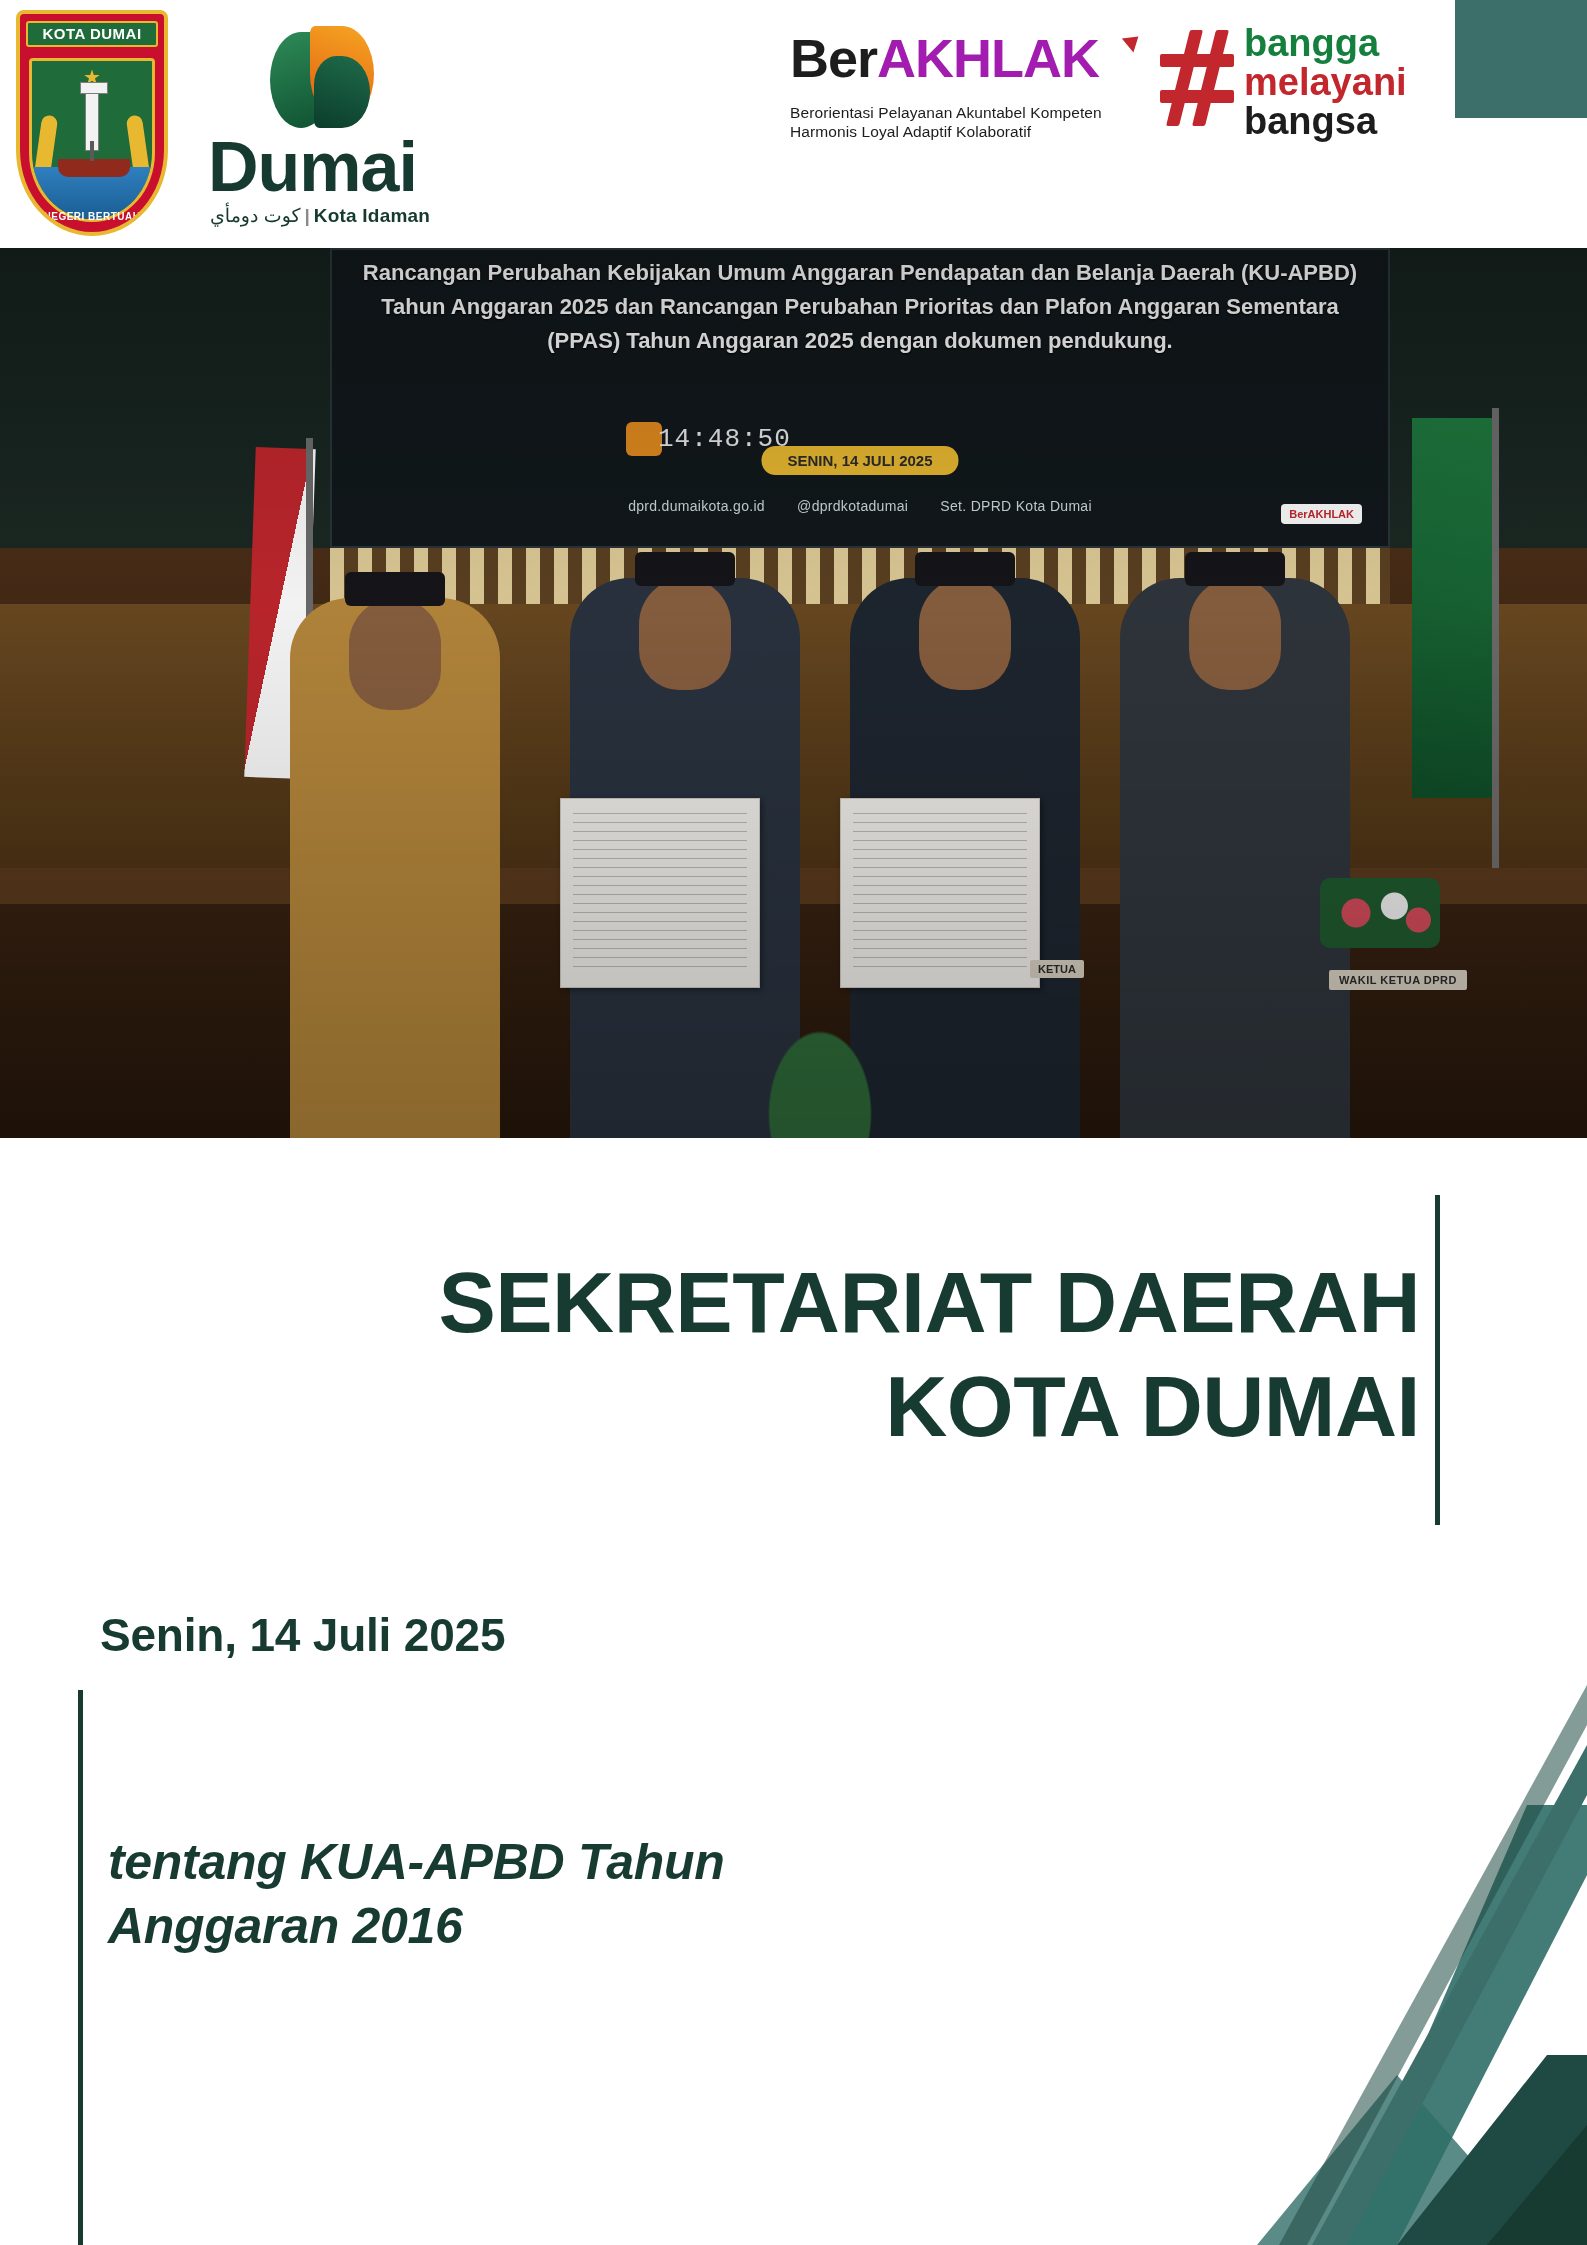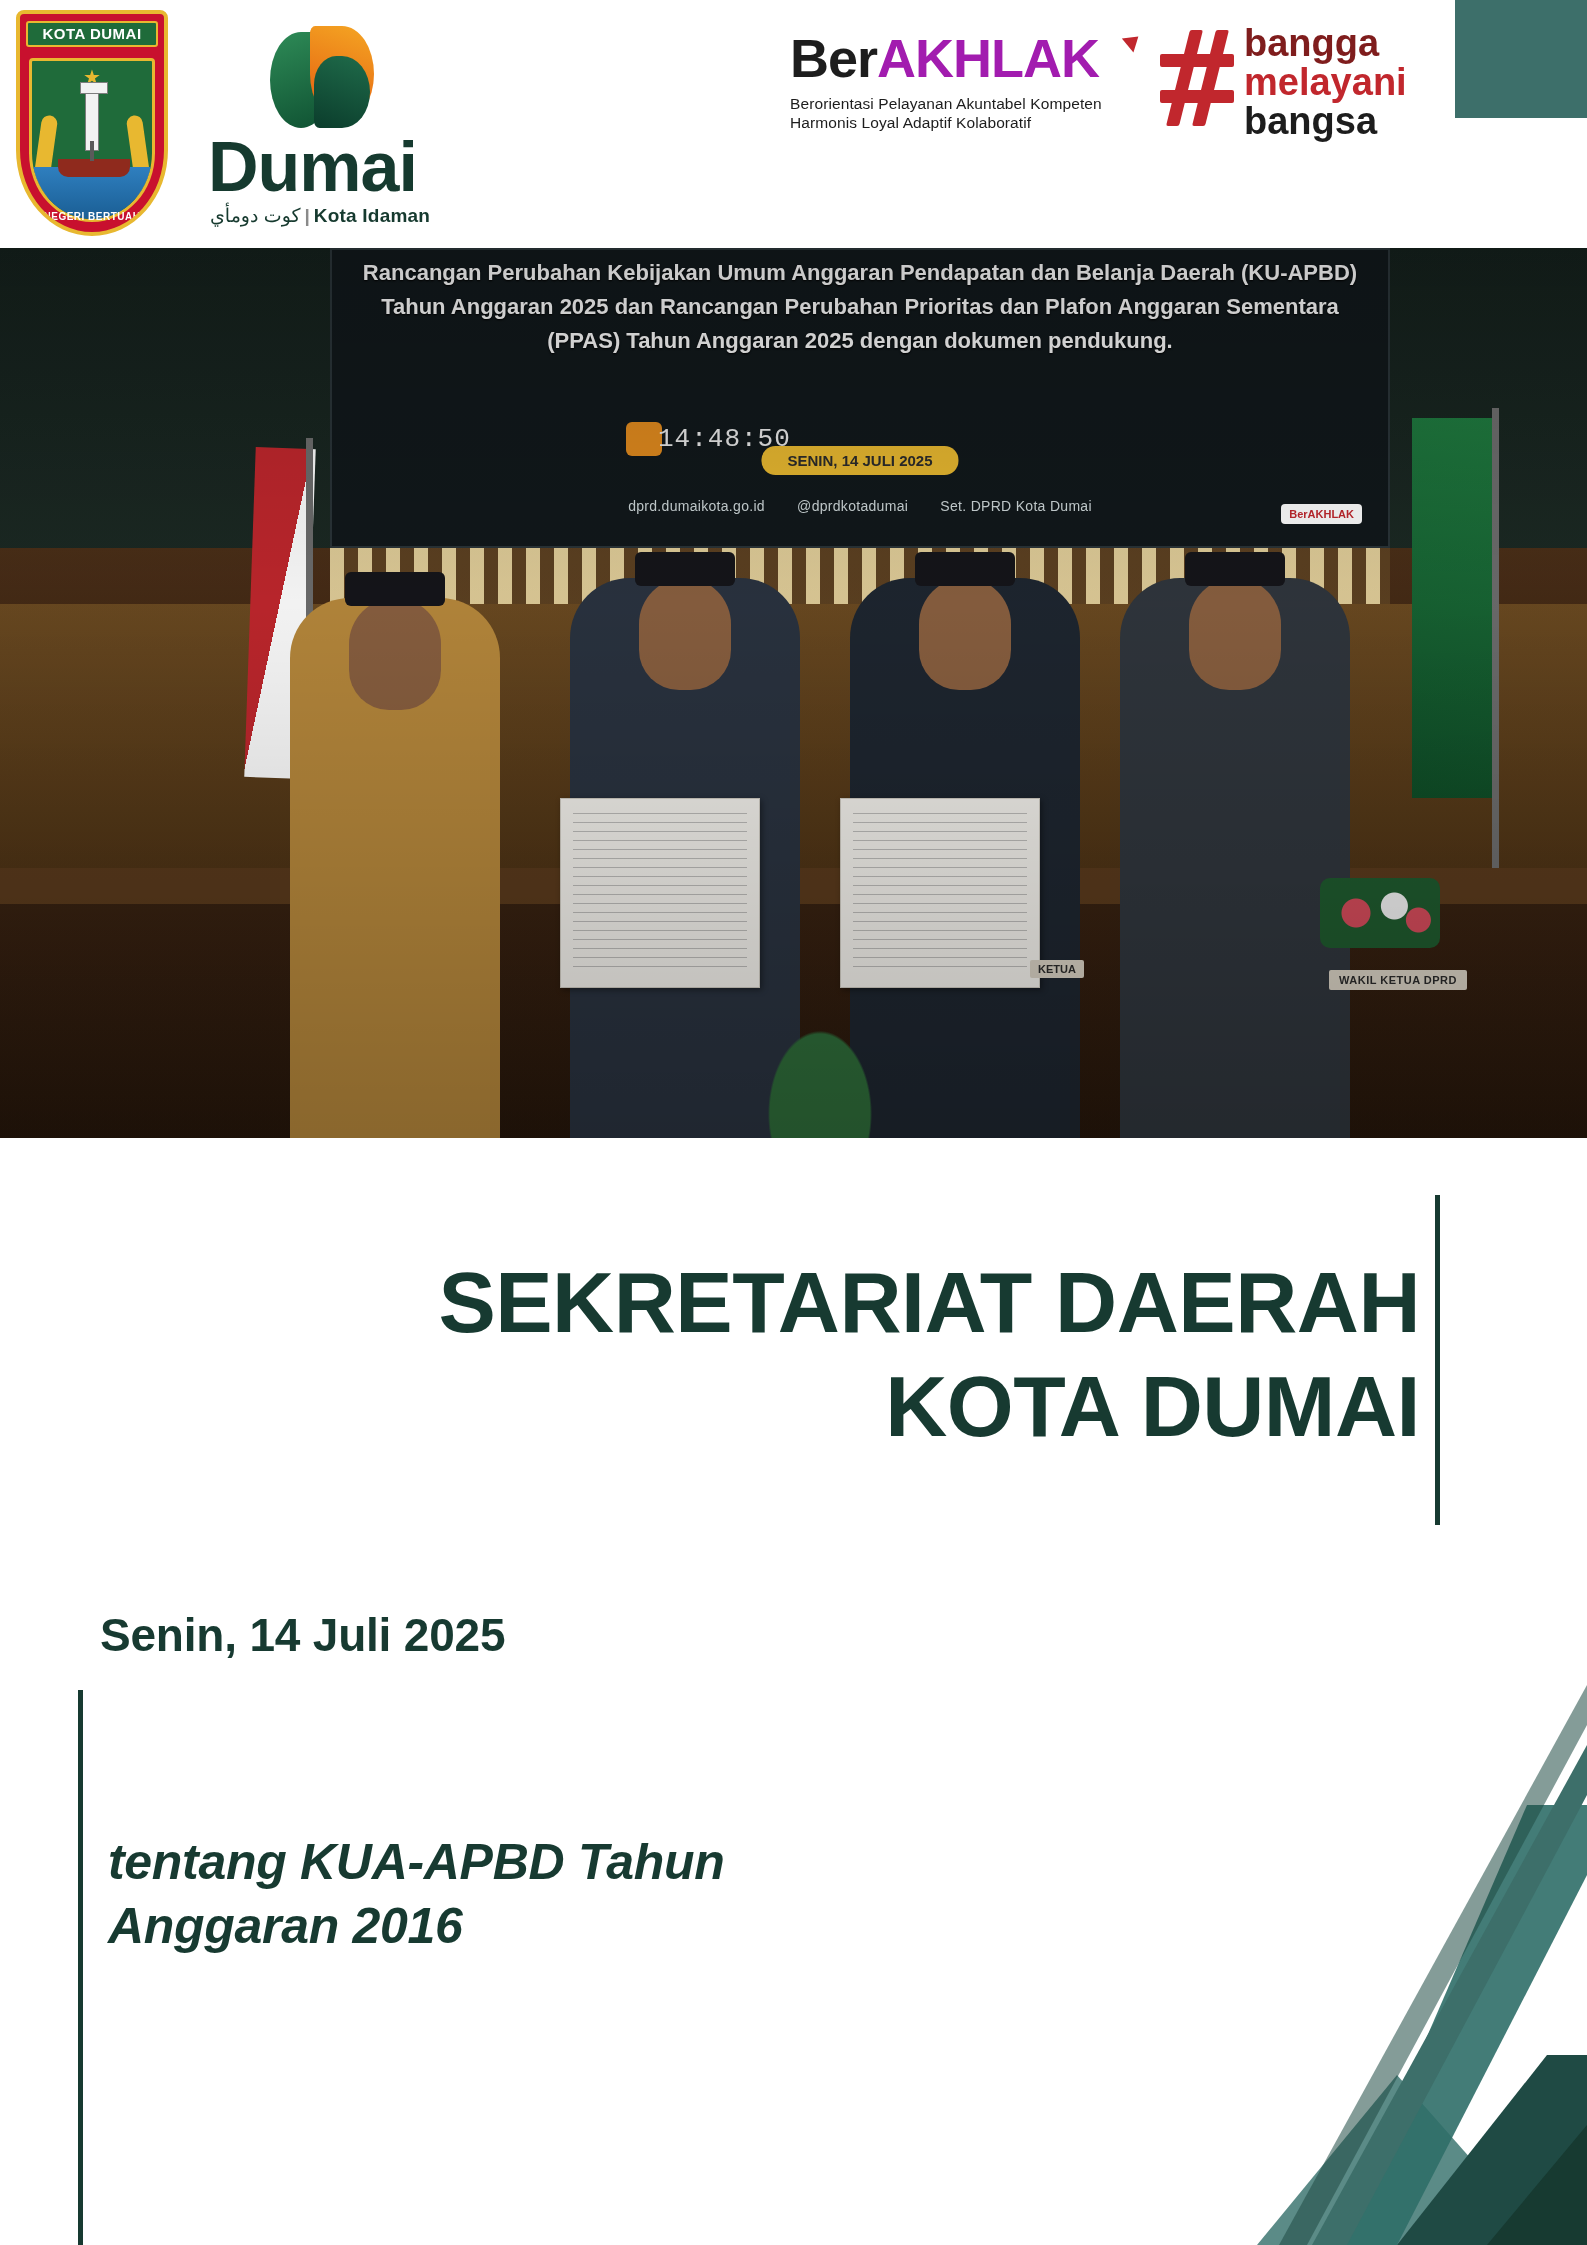--- a/index.html
+++ b/index.html
@@ -204,21 +204,21 @@
     border-top: 9px solid transparent;
     border-bottom: 9px solid transparent;
     transform: rotate(-40deg);
   }
   .ber-line1, .ber-line2 {
     font-size: 15.5px;
     line-height: 19px;
     letter-spacing: 0.1px;
     color: #1d1d1d;
   }
-  .ber-line1 { margin-top: 8px; }
+  .ber-line1 { margin-top: 17px; }
 
   
   .bangga {
     position: absolute;
     left: 1160px; top: 18px;
     width: 300px; height: 130px;
   }
   .bangga-hash {
     position: absolute;
     left: 0; top: 12px;
@@ -233,21 +233,21 @@
   .bh-v2 { left: 44px; top: 0; width: 13px; height: 96px; transform: skewX(-14deg); }
   .bh-h1 { left: 0; top: 24px; width: 74px; height: 13px; }
   .bh-h2 { left: 0; top: 60px; width: 74px; height: 13px; }
   .bangga-words {
     position: absolute;
     left: 84px; top: 6px;
     font-size: 38px;
     font-weight: bold;
     line-height: 39px;
   }
-  .bangga-words .w1 { color: #7f1d1d; }
+  .bangga-words .w1 { color: #15803d; }
   .bangga-words .w2 { color: #c1272d; }
   .bangga-words .w3 { color: #1d1d1d; }
   .teal-block {
     position: absolute;
     right: 0; top: 0;
     width: 132px; height: 118px;
     background: #3d6f6a;
   }
 
   

